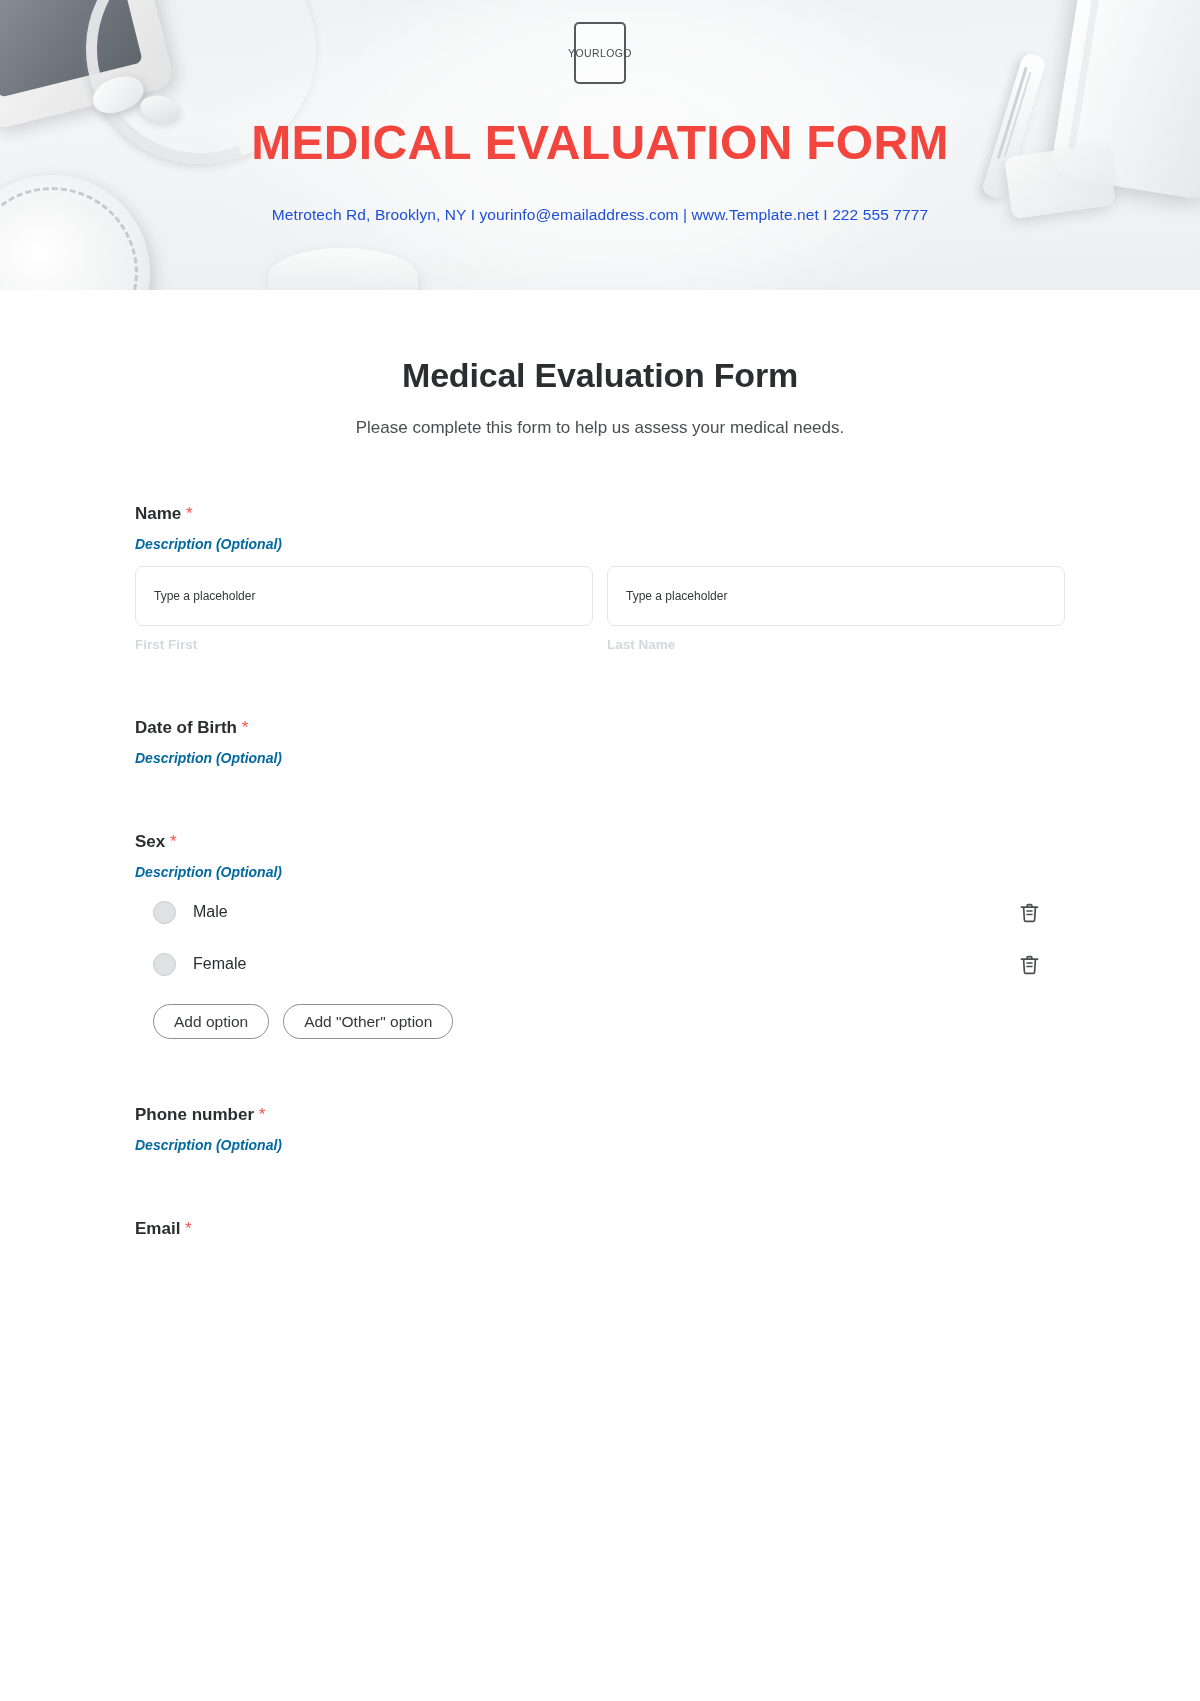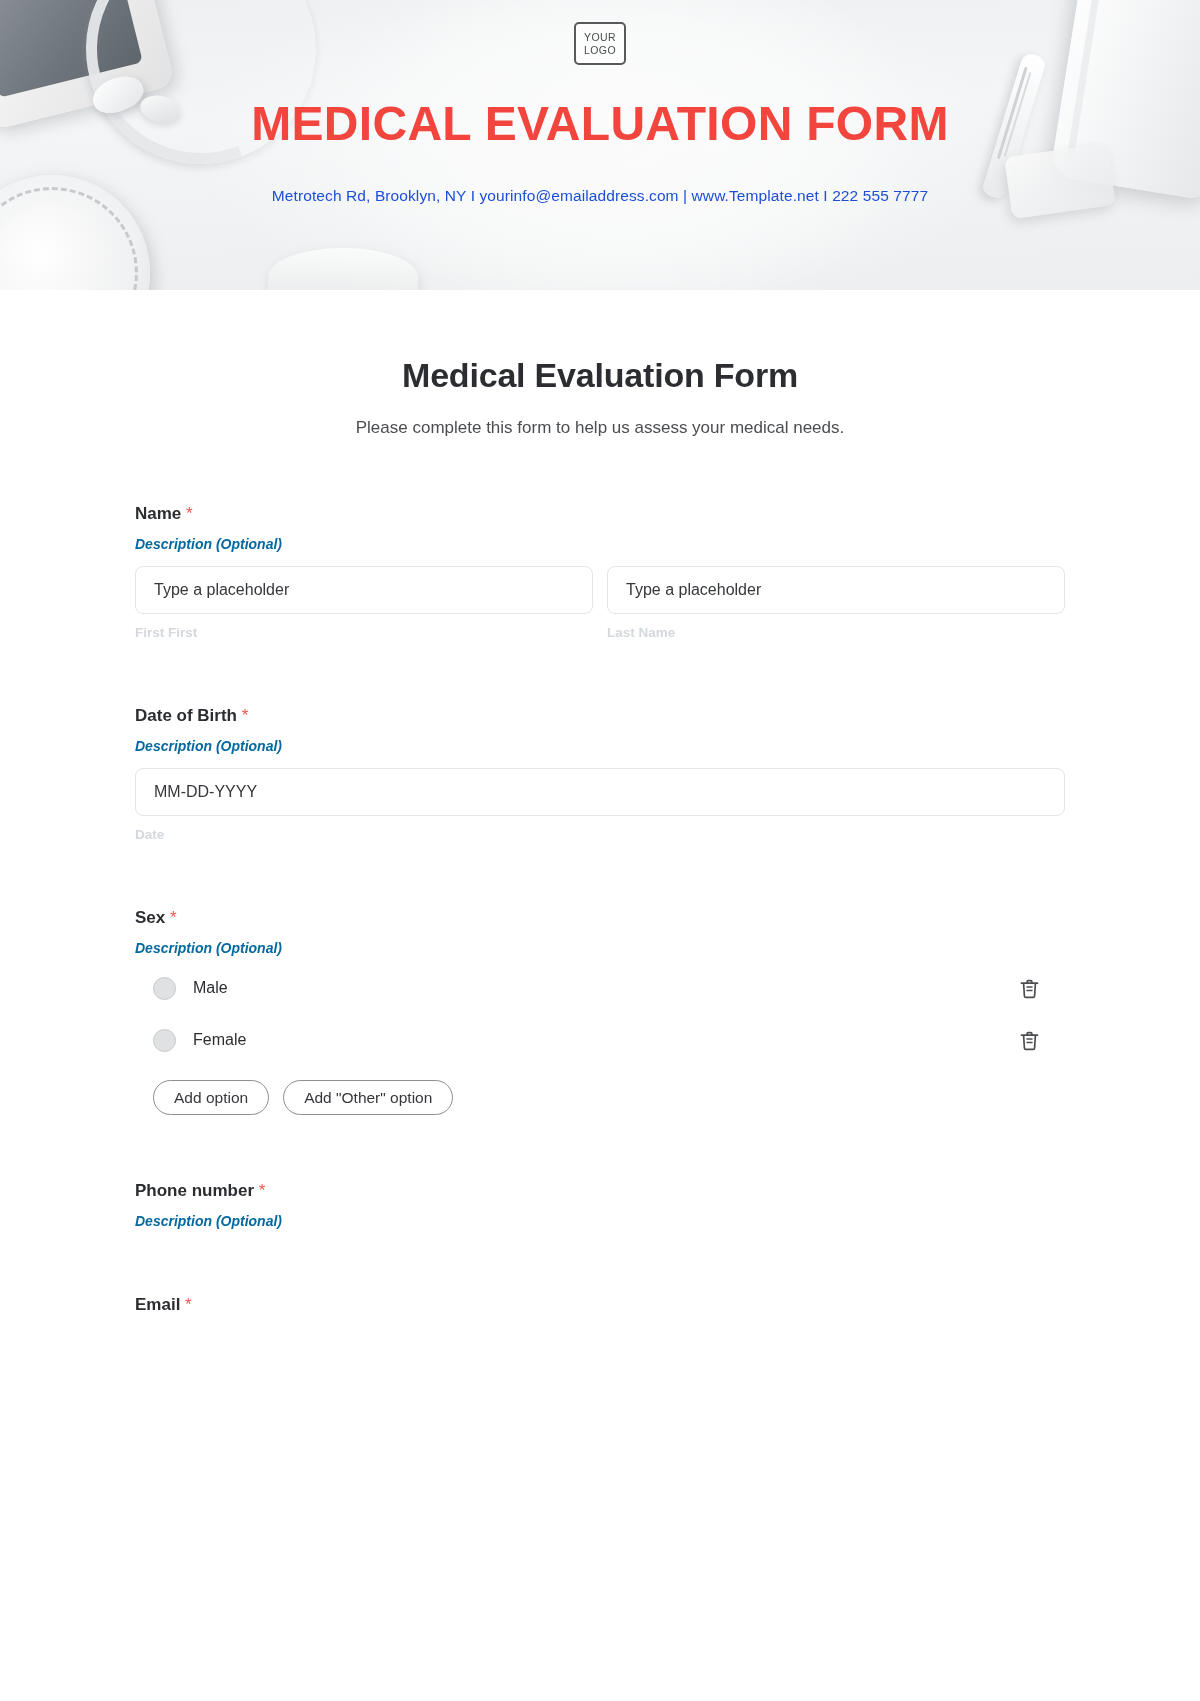--- a/index.html
+++ b/index.html
@@ -139,25 +139,25 @@
     position: relative;
     z-index: 3;
     width: 1200px;
     height: 290px;
     display: flex;
     flex-direction: column;
     align-items: center;
   }
   .logo-box {
     margin-top: 22px;
-    width: 52px; height: 43px;
+    width: 52px; height: 62px;
     border: 2px solid #58595b;
     border-radius: 5px;
     background: rgba(255,255,255,0.55);
-    display: flex; flex-direction: column;
+    display: flex; 
     align-items: center; justify-content: center;
     line-height: 1.22;
   }
   .logo-box span {
     font-size: 10.5px;
     letter-spacing: .4px;
     color: #4a4b4d;
     font-family: "Liberation Sans", sans-serif;
   }
   .banner-title {
@@ -218,26 +218,26 @@
     margin-top: 12px;
     font-size: 14px;
     font-style: italic;
     font-weight: 700;
     color: #0369a1;
   }
   .input-row { display: flex; gap: 14px; margin-top: 14px; }
   .input-col { flex: 1; }
   .text-input {
     width: 100%;
-    height: 48px;
+    height: 60px;
     border: 1px solid #e3e6ea;
     border-radius: 8px;
     background: #fff;
     padding: 0 18px;
-    font-size: 16px;
+    font-size: 12px;
     color: #15803d;
     font-family: "Liberation Sans", sans-serif;
     outline: none;
   }
   .text-input::placeholder { color: #35373b; opacity: 1; }
   .sub-label {
     margin-top: 11px;
     font-size: 13.5px;
     font-weight: 700;
     color: #d4d8dd;
@@ -341,26 +341,20 @@
         </div>
       </div>
     </div>
 
     <div class="field">
       <div class="field-label">
         <span>Date of Birth</span>
         <span class="req">*</span>
       </div>
       <div class="field-desc">Description (Optional)</div>
-      <div class="input-row">
-        <div class="input-col">
-          <input class="text-input" type="text" placeholder="MM-DD-YYYY" style="">
-          <div class="sub-label">Date</div>
-        </div>
-      </div>
     </div>
 
     <div class="field">
       <div class="field-label">
         <span>Sex</span>
         <span class="req">*</span>
       </div>
       <div class="field-desc">Description (Optional)</div>
 
       <div class="option-row">

